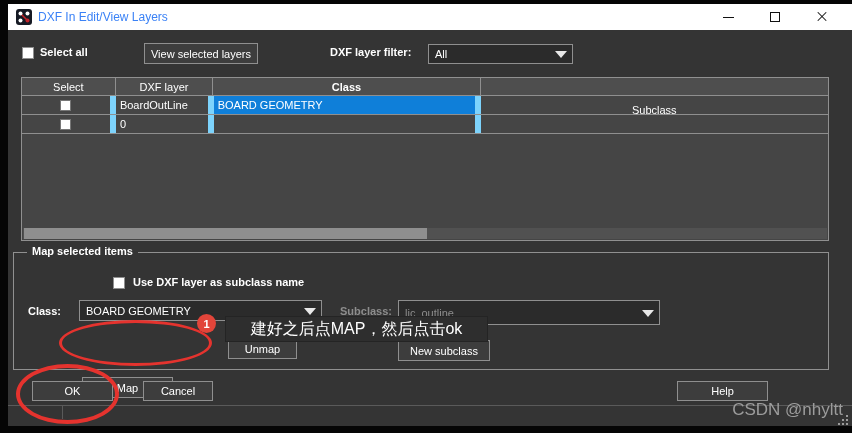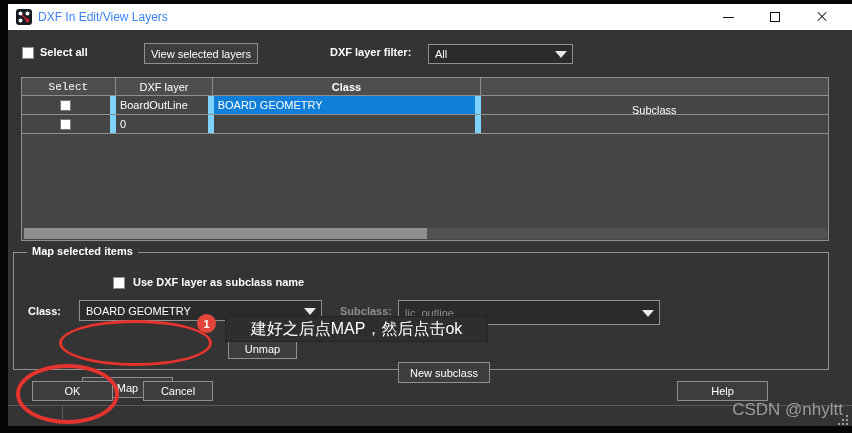--- a/index.html
+++ b/index.html
@@ -29,21 +29,21 @@
       border-left:6px solid transparent;border-right:6px solid transparent;border-top:7px solid #e8e8e8;}
   .dim{color:#8d8d8d;}
   
   .tbl{position:absolute;left:21px;top:77px;width:808px;height:164px;border:1px solid #909090;background:#454545;}
   .thead{display:flex;height:18px;background:#4e4e4e;border-bottom:1px solid #8f8f8f;}
   .th{border-right:1px solid #8f8f8f;color:#fff;font-size:11px;display:flex;align-items:center;justify-content:center;}
   .th:last-child{border-right:none;margin-top:32px;}
   .trow{display:flex;height:19px;border-bottom:1px solid #8f8f8f;background:#454545;}
   .td{border-right:6px solid #7dd3fc;font-size:11px;color:#fff;display:flex;align-items:center;padding:0 4px;}
   .td:last-child{border-right:none;}
-  .c1{width:96px;font-family:Liberation Mono, monospace;} .c2{width:100px;} .c3{width:274px;} .c4{width:356px;}
+  .c1{width:96px;} .c2{width:100px;} .c3{width:274px;} .c4{width:356px;}
   .td.hl{background:#0f7fd9;}
   .tbl-cb{width:11px;height:11px;background:#fff;border:1px solid #777;margin:0 auto;}
   .hscroll{position:absolute;left:1px;right:1px;bottom:1px;height:11px;background:#515151;}
   .hthumb{position:absolute;left:1px;top:0;height:11px;width:403px;background:#8f8f8f;}
   
   .group{position:absolute;left:13px;top:252px;width:816px;height:118px;border:1px solid #909090;}
   .group-label{position:absolute;left:27px;top:245px;padding:0 5px;background:#343434;color:#fff;
                font-size:11px;font-weight:bold;white-space:nowrap;}
   
   .footline{position:absolute;left:8px;top:405px;width:844px;height:1px;background:#5a5a5a;}
@@ -142,21 +142,21 @@
   </div>
 
   <span class="lbl dim" style="left:340px;top:305px;">Subclass:</span>
   <div class="dd" style="left:398px;top:300px;width:262px;height:25px;">
     <span class="dim">lic_outline</span>
     <span class="arrow"></span>
   </div>
 
   <div class="btn" style="left:82px;top:338px;width:91px;height:21px;margin-top:39px;">Map</div>
   <div class="btn" style="left:228px;top:338px;width:69px;height:21px;">Unmap</div>
-  <div class="btn" style="left:398px;top:340px;width:92px;height:21px;margin-top:22px;">New subclass</div>
+  <div class="btn" style="left:398px;top:340px;width:92px;height:21px;">New subclass</div>
 
   <div class="btn" style="left:32px;top:381px;width:81px;height:20px;">OK</div>
   <div class="btn" style="left:143px;top:381px;width:70px;height:20px;">Cancel</div>
   <div class="btn" style="left:677px;top:381px;width:91px;height:20px;">Help</div>
 
   <div class="footline"></div>
   <div class="foottick"></div>
 
   <span class="watermark">CSDN @nhyltt</span>
   <div class="grip">

